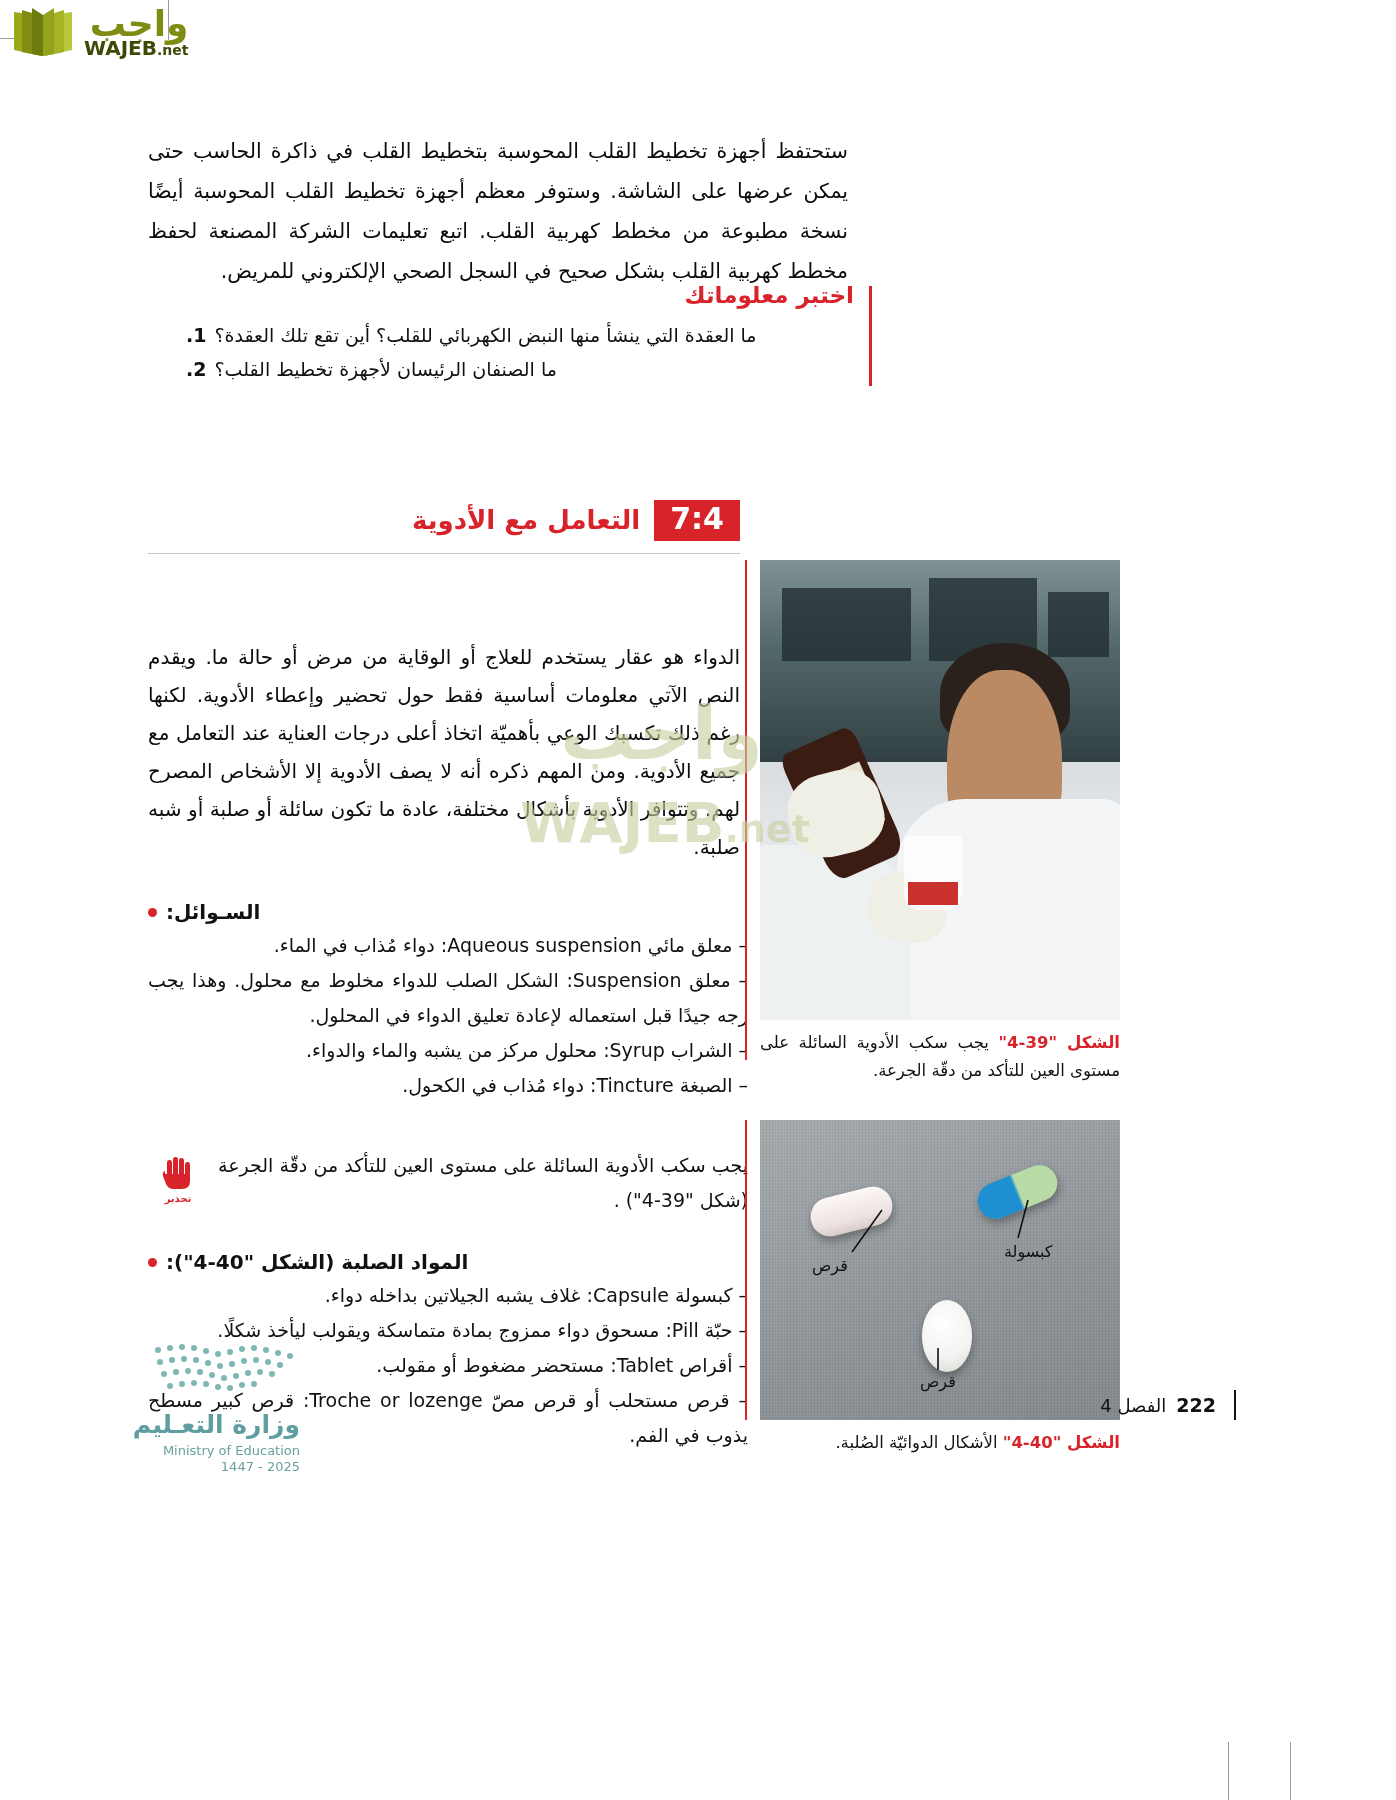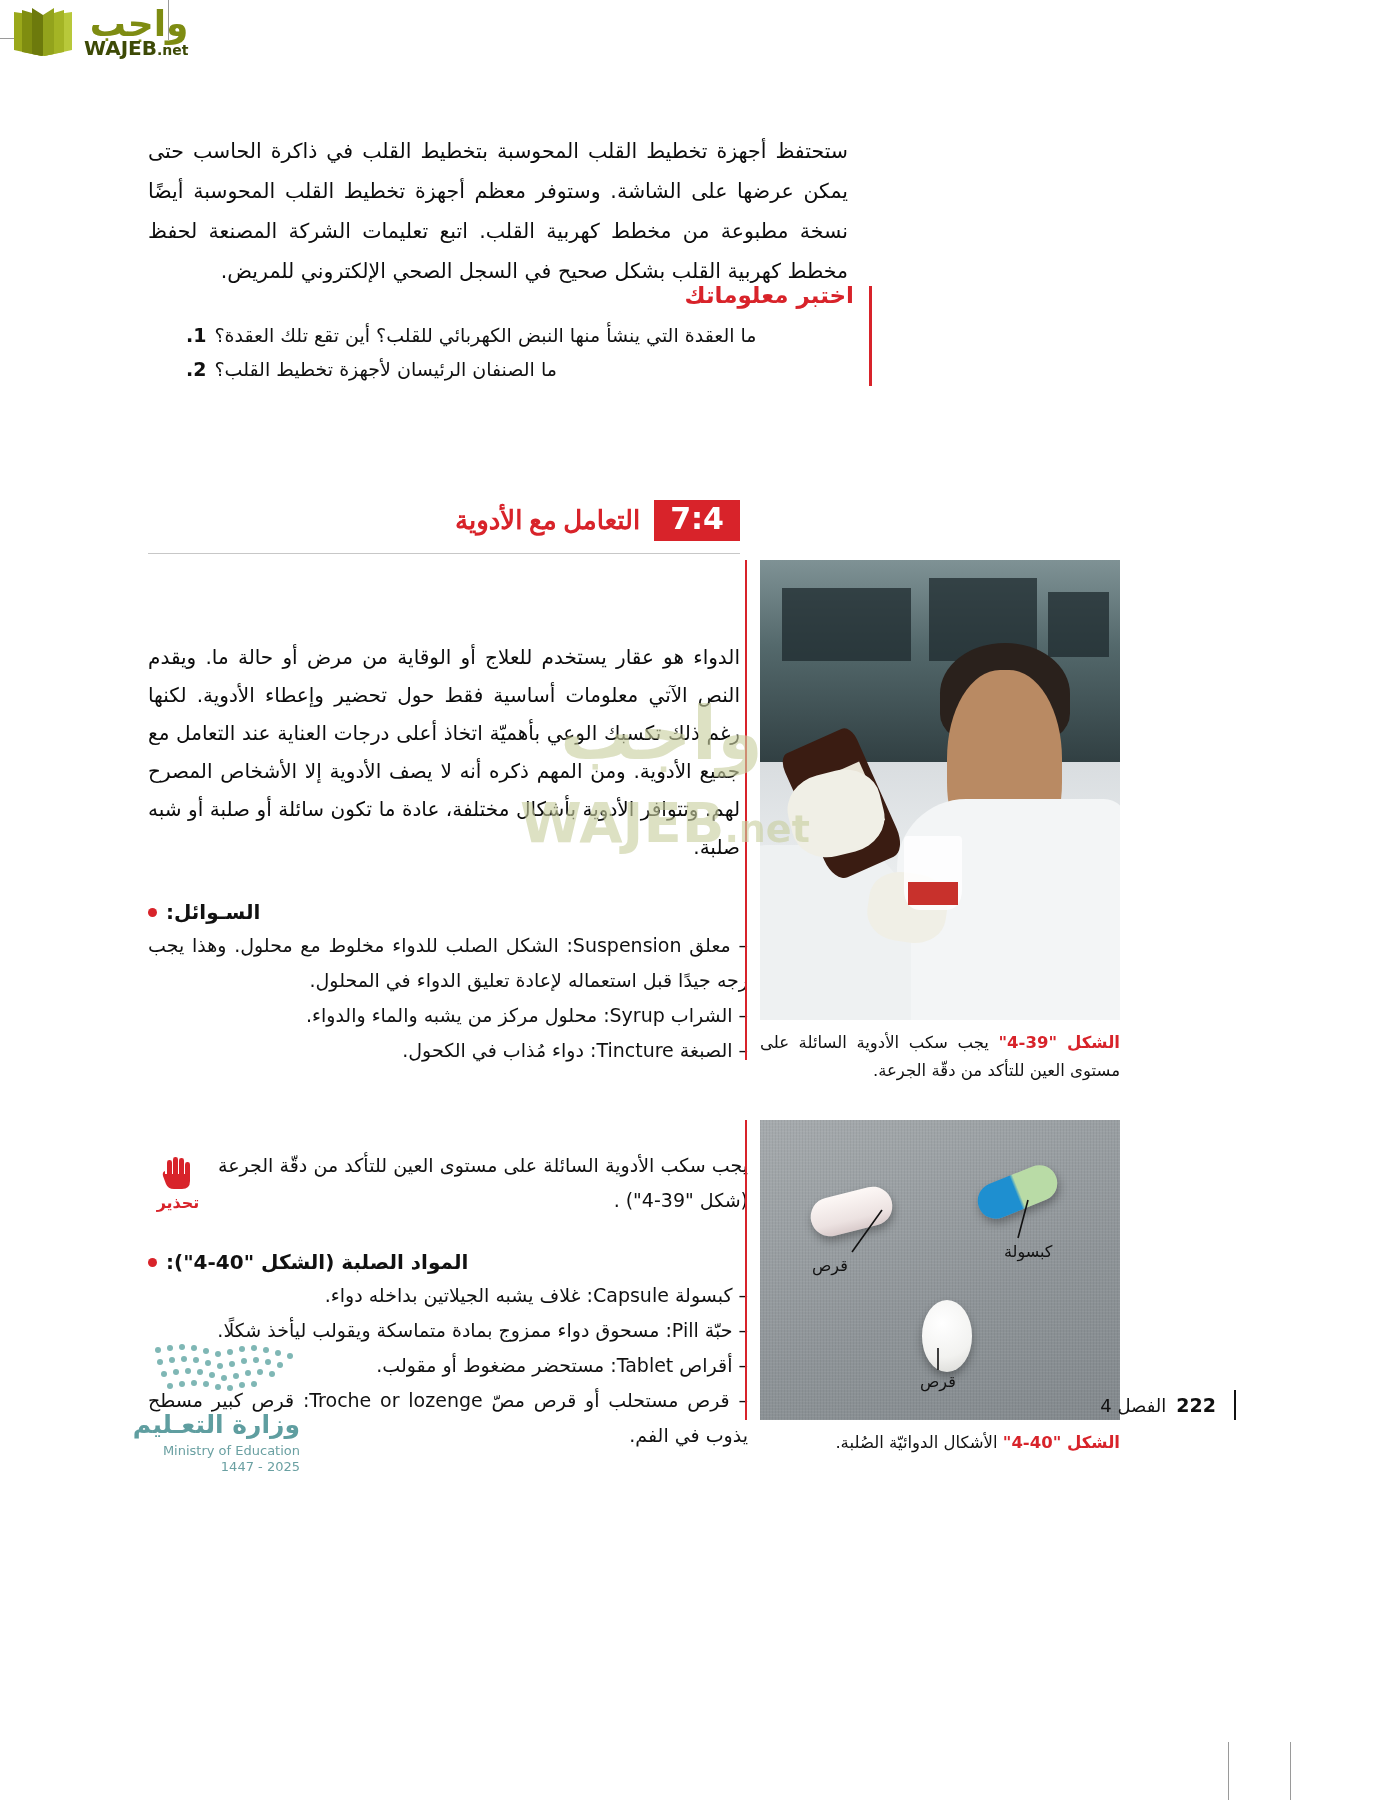--- a/index.html
+++ b/index.html
@@ -52,21 +52,21 @@
   }
   .tyk-num{font-weight:700;direction:ltr;}
 
   
   .sec-head{position:absolute;left:148px;top:500px;width:592px;direction:rtl;}
   .sec-row{display:flex;align-items:center;justify-content:flex-start;gap:14px;}
   .sec-badge{
     background:#d8232a;color:#ffffff;font-weight:800;font-size:30px;
     padding:3px 16px 6px 16px;direction:ltr;letter-spacing:0px;line-height:1.05;
   }
-  .sec-ar{color:#d8232a;font-weight:800;font-size:26px;font-family:Liberation Serif, serif;}
+  .sec-ar{color:#d8232a;font-weight:800;font-size:26px;}
   .sec-en{color:#d8232a;font-weight:800;font-size:25px;direction:ltr;text-align:right;margin-top:2px;}
   .sec-rule{margin-top:12px;height:1px;background:#c7c7c7;width:100%;}
 
   
   #medic-para{left:148px;top:618px;width:592px;}
   #medic-para .para{font-size:20px;line-height:38px;}
 
   
   .grp{position:absolute;direction:rtl;width:600px;left:148px;}
   .grp-head{
@@ -81,21 +81,21 @@
   }
 
   #liq{top:900px;}
   #sol{top:1250px;}
 
   
   .warn{position:absolute;left:148px;top:1148px;width:600px;direction:rtl;
         display:flex;flex-direction:row-reverse;align-items:flex-start;gap:10px;}
   .warn-badge{flex:0 0 auto;width:60px;text-align:center;margin-top:4px;}
   .hand-ico{width:40px;height:40px;display:block;margin:0 auto;}
-  .warn-label{font-size:16px;color:#d8232a;font-weight:700;margin-top:1px;}
+  .warn-label{font-size:10px;color:#d8232a;font-weight:700;margin-top:1px;}
   .warn-body{font-size:19px;line-height:35px;color:#111;text-align:justify;text-align-last:right;}
 
   
   .fig{position:absolute;}
   #fig39{left:760px;top:560px;width:360px;}
   #fig40{left:760px;top:1120px;width:360px;}
   .fig-img{width:360px;border:0;display:block;position:relative;overflow:hidden;text-align:right;}
   #fig39 .fig-img{height:460px;}
   #fig40 .fig-img{height:300px;}
   .fig-cap{
@@ -223,20 +223,21 @@
   <div class="col-text" id="medic-para">
     <p class="para">الدواء هو عقار يستخدم للعلاج أو الوقاية من مرض أو حالة ما. ويقدم النص الآتي معلومات أساسية فقط حول تحضير وإعطاء الأدوية. لكنها رغم ذلك تكسبك الوعي بأهميّة اتخاذ أعلى درجات العناية عند التعامل مع جميع الأدوية. ومن المهم ذكره أنه لا يصف الأدوية إلا الأشخاص المصرح لهم. وتتوافر الأدوية بأشكال مختلفة، عادة ما تكون سائلة أو صلبة أو شبه صلبة.</p>
   </div>
 
   <div class="grp" id="liq">
     <div class="grp-head">
       <span class="dot"></span>
       <span>السـوائل:</span>
     </div>
     <ul class="sub">
+      <li>– معلق مائي Aqueous suspension: دواء مُذاب في الماء.</li>
       <li>– معلق Suspension: الشكل الصلب للدواء مخلوط مع محلول. وهذا يجب رجه جيدًا قبل استعماله لإعادة تعليق الدواء في المحلول.</li>
       <li>– الشراب Syrup: محلول مركز من يشبه والماء والدواء.</li>
       <li>– الصبغة Tincture: دواء مُذاب في الكحول.</li>
     </ul>
   </div>
 
   <div class="warn">
     <div class="warn-badge">
       <svg class="hand-ico" viewBox="0 0 40 40">
         <rect x="9" y="8" width="5" height="18" rx="2.4" fill="#d8232a"></rect>

